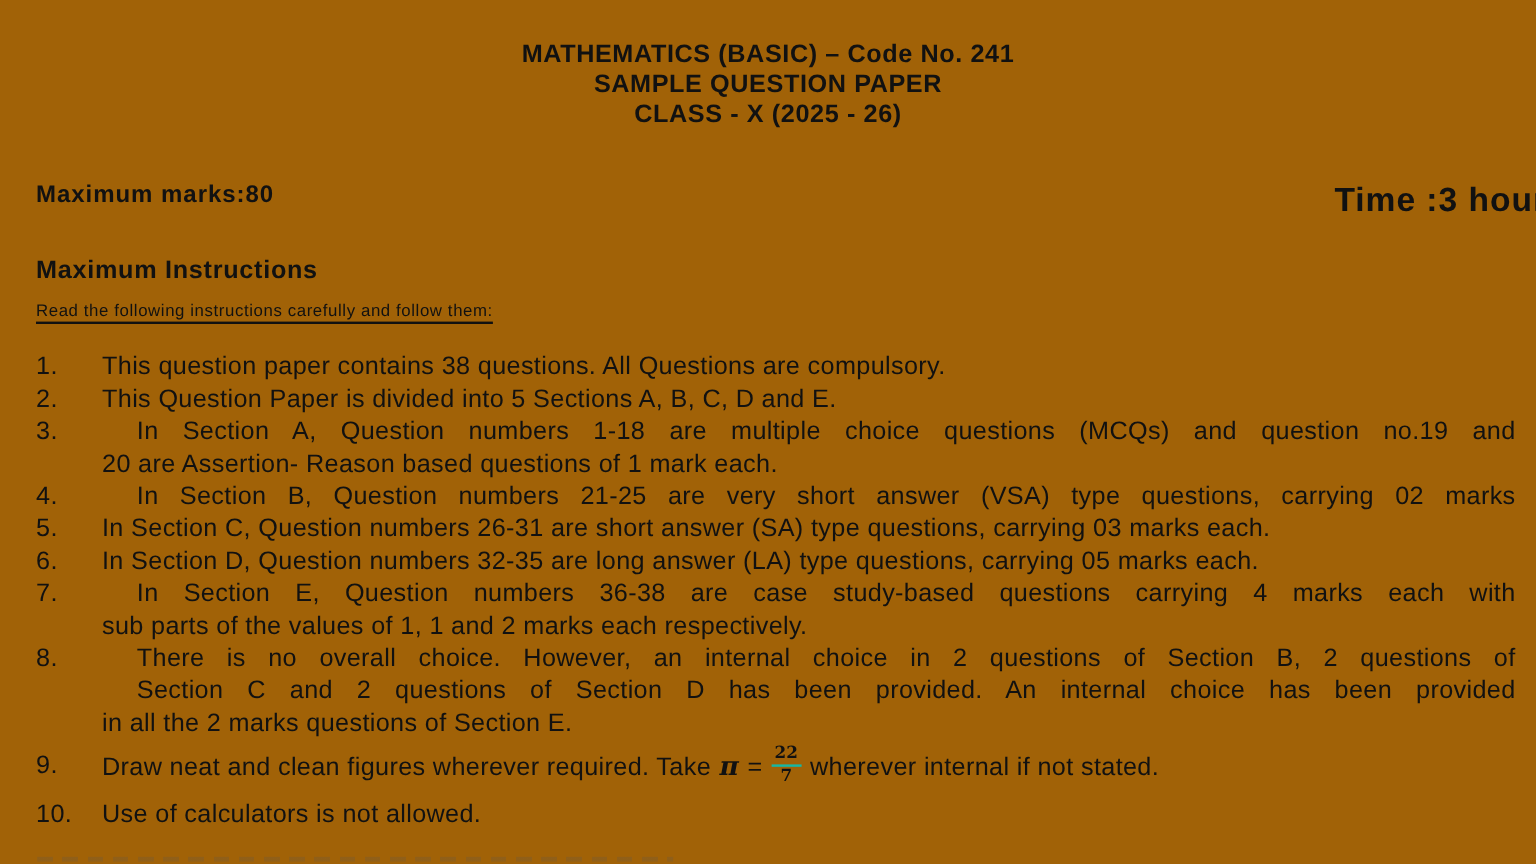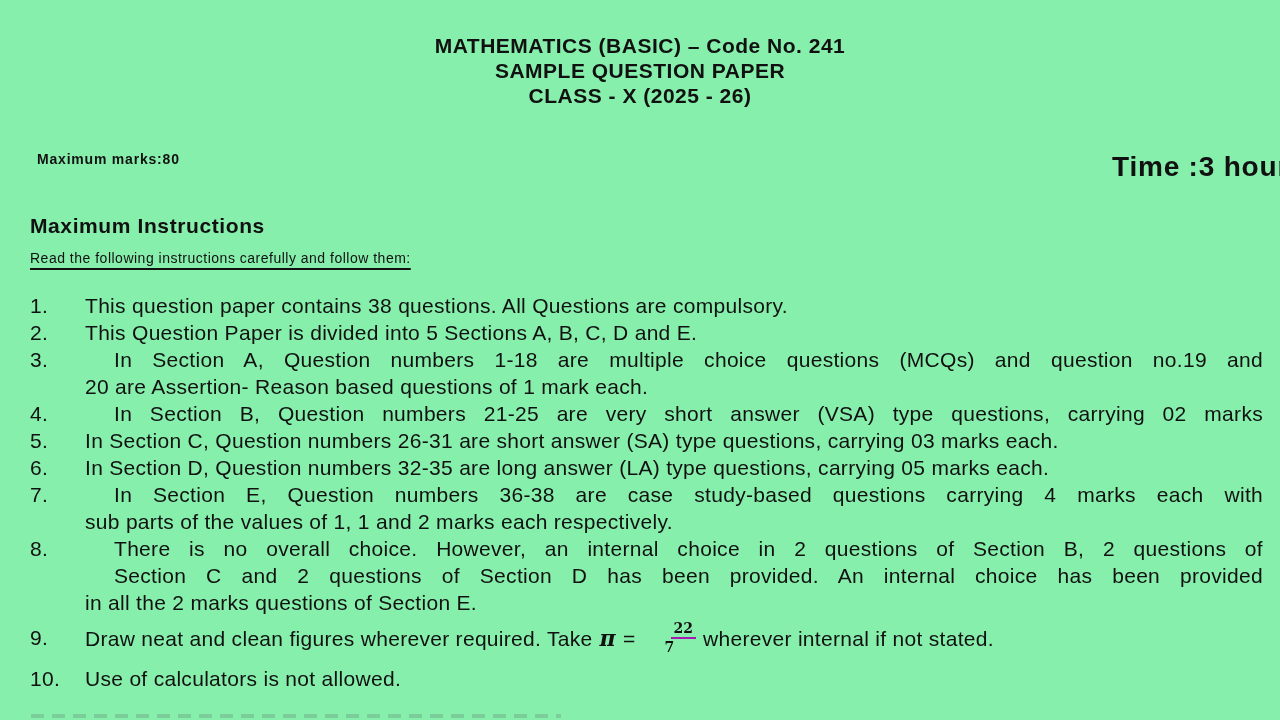--- a/index.html
+++ b/index.html
@@ -3,32 +3,32 @@
 <meta charset="utf-8">
 <style>
   * { margin:0; padding:0; box-sizing:border-box; }
   html, body { width:1280px; height:720px; }
   body {
     background:#ffffff;
     overflow:hidden;
     font-family:"Liberation Sans", sans-serif;
     color:#111111;
   }
-  .page { position:relative; width:1280px; height:720px; background:#86efac; }
+  .page { position:relative; width:1280px; height:720px; background:#a16207; }
 
   .exam-header {
     position:absolute; top:33px; left:0; width:1280px;
     text-align:center; font-weight:bold; font-size:21px;
     line-height:25px; letter-spacing:0.5px;
   }
 
   .meta-row { position:absolute; top:151px; left:0; width:1280px; height:26px; }
   .max-marks {
-    position:absolute; left:37px; top:0;
-    font-weight:bold; font-size:14px; letter-spacing:0.8px; white-space:nowrap;
+    position:absolute; left:30px; top:0;
+    font-weight:bold; font-size:20px; letter-spacing:0.8px; white-space:nowrap;
   }
   .time {
     position:absolute; left:1112px; top:0;
     font-weight:bold; font-size:28px; letter-spacing:0.8px; white-space:nowrap;
   }
 
   .gi-heading {
     position:absolute; top:214px; left:30px;
     font-weight:bold; font-size:21px; letter-spacing:0.6px; white-space:nowrap;
   }
@@ -56,21 +56,21 @@
   }
   .eq { margin-right:7px; }
   .frac {
     display:inline-block; vertical-align:middle;
     position:relative; top:-3px;
     text-align:center; line-height:1.05;
     font-family:"DejaVu Serif", serif;
     font-weight:bold; font-size:14px; letter-spacing:0;
     margin-right:7px;
   }
-  .frac .nu { display:block; border-bottom:2px solid #a21caf; padding:0 3px 1px;margin-left:28px; }
+  .frac .nu { display:block; border-bottom:2px solid #14b8a6; padding:0 3px 1px; }
   .frac .de { display:block; padding-top:1px; }
 
   .next-line-cutoff {
     position:absolute; top:714px; left:31px; width:530px; height:4px;
     overflow:hidden; opacity:0.22;
     background:repeating-linear-gradient(90deg, #555 0 13px, transparent 13px 21px);
   }
 </style>
 </head>
 <body>

